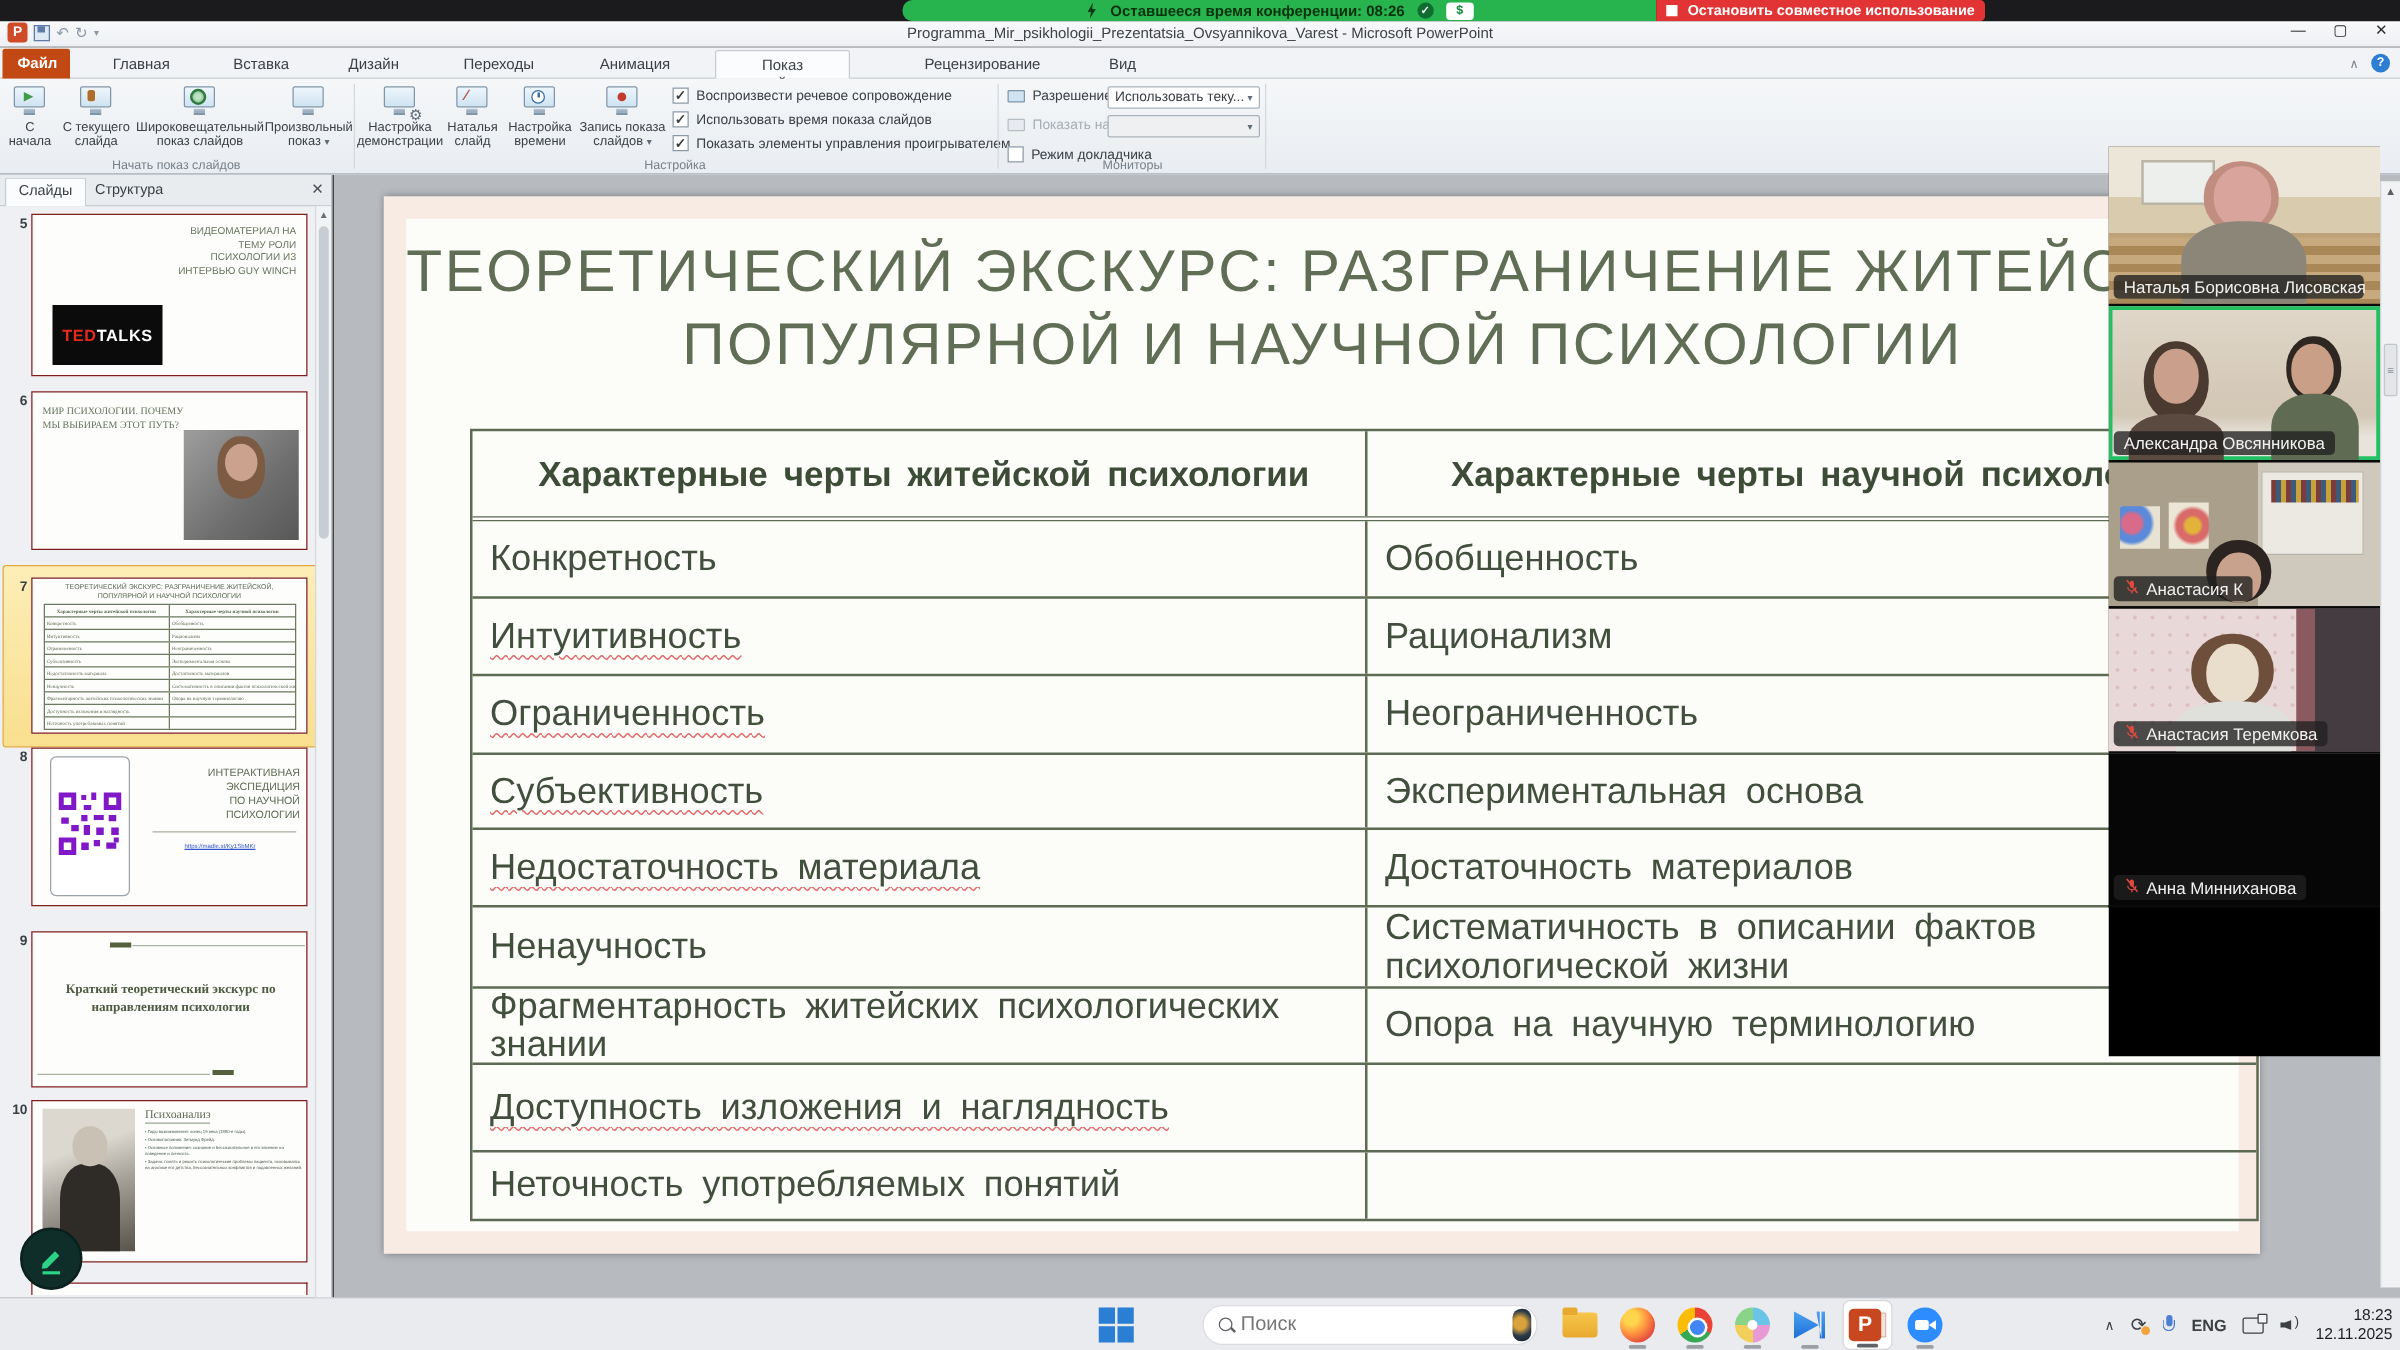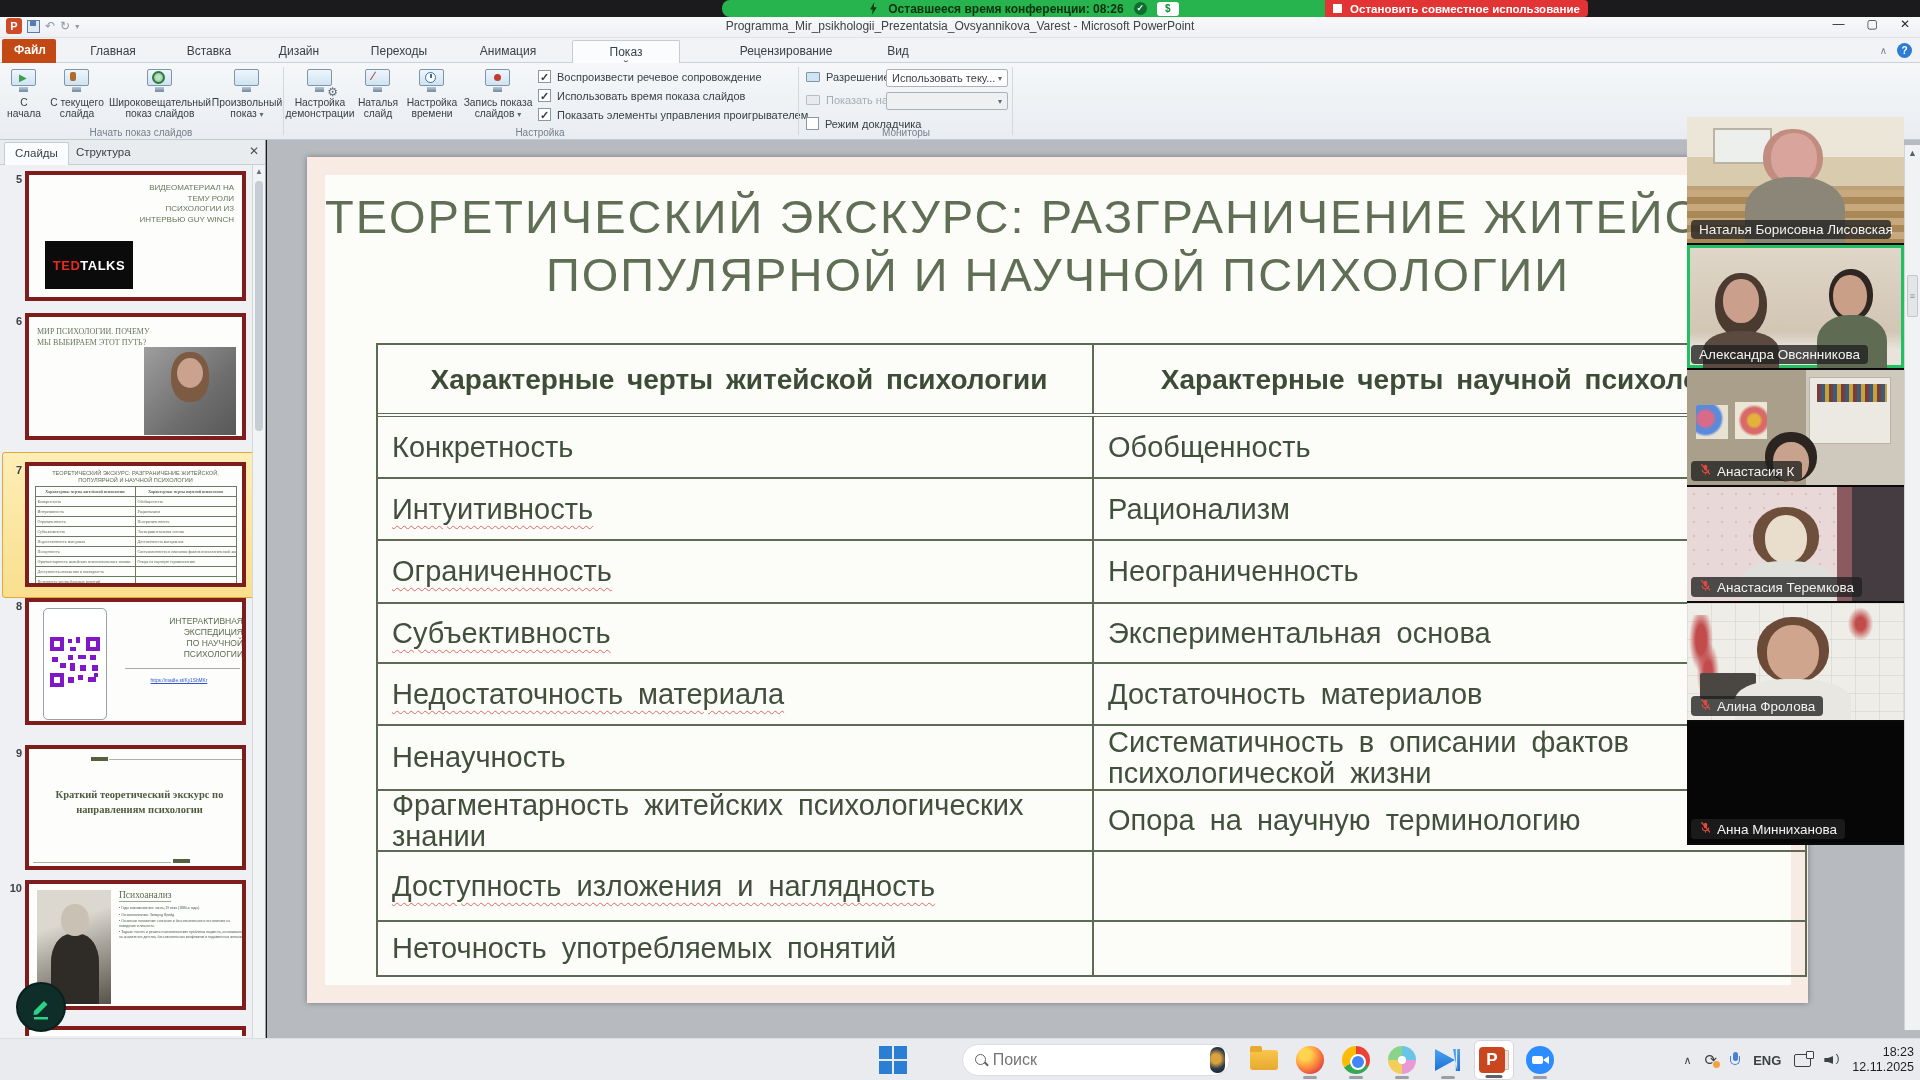--- a/index.html
+++ b/index.html
@@ -60,21 +60,21 @@
   .dd{width:122px;height:18px;background:#fff;border:1px solid #aab3bc;border-radius:2px;font-size:11px;color:#3b4046;display:flex;align-items:center;justify-content:space-between;padding:0 5px;cursor:pointer;}
   .dd.dim{background:#eef0f2;color:#a6adb5;}
 
   
   .slidespanel{position:absolute;left:0;top:140px;width:266px;height:898px;background:#eef0f3;border-right:1px solid #9aa1a8;}
   .sp-head{position:absolute;left:0;top:0;width:100%;height:25px;background:#e9ecef;border-bottom:1px solid #c9ced4;}
   .sp-tab{position:absolute;top:2px;height:23px;padding:4px 10px 0;font-size:11.5px;color:#3b4046;cursor:pointer;}
   .sp-tab.active{background:#fbfcfd;border:1px solid #c6ccd2;border-bottom:none;border-radius:2px 2px 0 0;}
   .sp-close{position:absolute;right:6px;top:4px;font-size:12px;color:#4a4f55;cursor:pointer;}
   .thumbnum{position:absolute;left:6px;width:16px;font-size:11px;font-weight:700;color:#3a3f44;text-align:right;}
-  .thumb{position:absolute;left:25px;width:221px;background:#fdfdfb;border:4px solid #7f1d1d;overflow:hidden;cursor:pointer;}
+  .thumb{position:absolute;left:25px;width:221px;background:#fdfdfb;border:1px solid #7f1d1d;overflow:hidden;cursor:pointer;}
   .selbox{position:absolute;left:2px;width:258px;background:linear-gradient(#fdeeb7,#f9df8e);border:1.5px solid #e3a83a;border-radius:3px;}
   .sp-scroll{position:absolute;right:0;top:25px;width:13px;height:873px;background:#f2f3f5;border-left:1px solid #d5d8db;}
   .sp-scroll .arr{display:block;text-align:center;font-size:8px;color:#6a7077;padding-top:2px;cursor:pointer;}
   .sp-thumb{position:absolute;left:2px;top:16px;width:8px;height:250px;background:#c8cdd3;border-radius:4px;cursor:grab;}
 
   
   .t-serif{font-family:"Liberation Serif",serif;color:#66765b;}
   .tedbox{position:absolute;left:16px;bottom:8px;width:88px;height:48px;background:#0b0b0b;display:flex;align-items:center;justify-content:center;font-size:13px;font-weight:700;letter-spacing:.5px;}
   .photo-gray{position:absolute;background:linear-gradient(135deg,#9e9e9e,#6e6e6e 60%,#585858);}
   .photo-gray .head{position:absolute;left:50%;top:12%;transform:translateX(-50%);width:26px;height:30px;border-radius:50%;background:#caa28e;}
@@ -628,37 +628,20 @@
         <div class="vname">
           <span><svg width="13" height="13" viewBox="0 0 16 16">
               <rect x="6" y="2" width="4" height="7" rx="2" fill="#e04a3f"></rect>
               <path d="M4 8a4 4 0 0 0 8 0" stroke="#e04a3f" stroke-width="1.3" fill="none"></path>
               <line x1="8" y1="12" x2="8" y2="14.5" stroke="#e04a3f" stroke-width="1.3"></line>
               <line x1="3" y1="1.5" x2="13.5" y2="14" stroke="#e04a3f" stroke-width="1.6"></line>
             </svg></span>
           <span>Анастасия Теремкова</span>
         </div>
       </div>
-      <div class="vtile sc-kwhite" style="height: 119px;">
-        <div class="flor1"></div>
-        <div class="flor2"></div>
-        <div class="appl"></div>
-        <div class="ph" style="left: 70px; top: 14px; width: 72px; height: 66px; background: rgb(107, 74, 56);"></div>
-        <div class="ph" style="left: 80px; top: 22px; width: 52px; height: 56px; background: rgb(207, 165, 141);"></div>
-        <div class="pb" style="left: 48px; top: 76px; width: 116px; height: 46px; background: rgb(233, 231, 226);"></div>
-        <div class="vname">
-          <span><svg width="13" height="13" viewBox="0 0 16 16">
-              <rect x="6" y="2" width="4" height="7" rx="2" fill="#e04a3f"></rect>
-              <path d="M4 8a4 4 0 0 0 8 0" stroke="#e04a3f" stroke-width="1.3" fill="none"></path>
-              <line x1="8" y1="12" x2="8" y2="14.5" stroke="#e04a3f" stroke-width="1.3"></line>
-              <line x1="3" y1="1.5" x2="13.5" y2="14" stroke="#e04a3f" stroke-width="1.6"></line>
-            </svg></span>
-          <span>Алина Фролова</span>
-        </div>
-      </div>
       <div class="vtile sc-off" style="height: 123px;">
         <div class="vname">
           <span><svg width="13" height="13" viewBox="0 0 16 16">
               <rect x="6" y="2" width="4" height="7" rx="2" fill="#e04a3f"></rect>
               <path d="M4 8a4 4 0 0 0 8 0" stroke="#e04a3f" stroke-width="1.3" fill="none"></path>
               <line x1="8" y1="12" x2="8" y2="14.5" stroke="#e04a3f" stroke-width="1.3"></line>
               <line x1="3" y1="1.5" x2="13.5" y2="14" stroke="#e04a3f" stroke-width="1.6"></line>
             </svg></span>
           <span>Анна Минниханова</span>
         </div>

